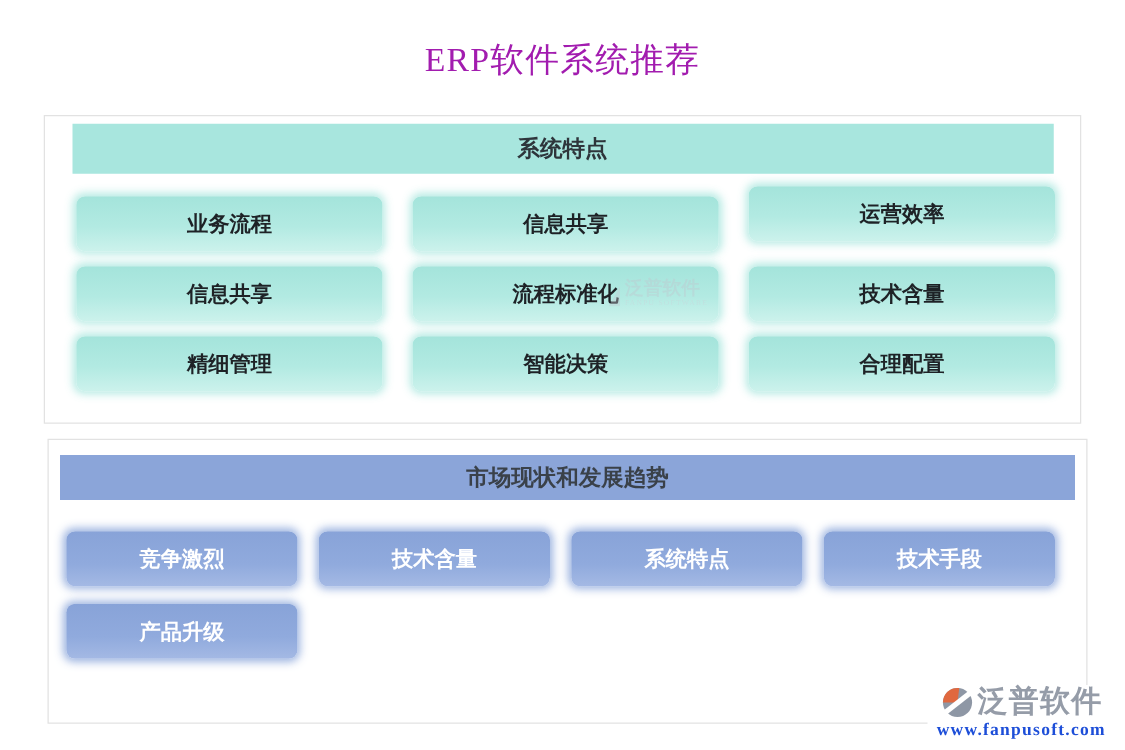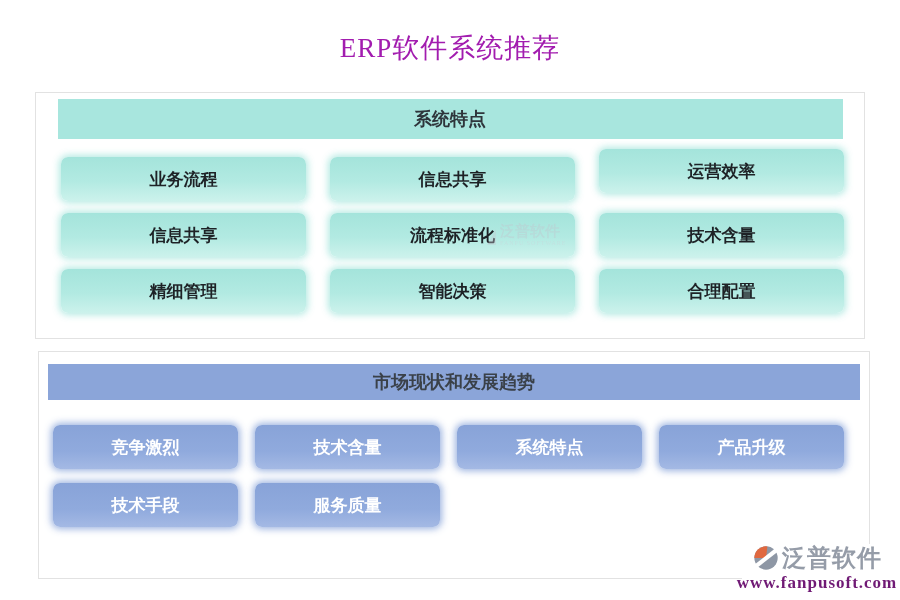--- a/index.html
+++ b/index.html
@@ -111,23 +111,23 @@
   }
   .brand-row { display: flex; align-items: center; gap: 2px; }
   .brand-name {
     font-size: 24px;
     font-weight: bold;
     color: #959ca8;
     letter-spacing: 1px;
     line-height: 26px;
   }
   .brand-url {
-    font-size: 17px;
+    font-size: 14px;
     font-weight: bold;
-    color: #701a75;
+    color: #1d4ed8;
     letter-spacing: 1px;
     margin-top: 1px;
     font-family: "Liberation Serif", serif;
   }
 </style>
 </head>
 <body>
 
 <h1 class="page-title">ERP软件系统推荐</h1>
 
@@ -153,23 +153,22 @@
     <span class="wm-sub">FANPU SOFTWARE</span>
   </span>
 </div>
 
 <section class="panel panel-market">
   <div class="panel-header header-market">市场现状和发展趋势</div>
   <div class="grid grid-market">
       <div class="btn btn-blue">竞争激烈</div>
       <div class="btn btn-blue">技术含量</div>
       <div class="btn btn-blue">系统特点</div>
+      <div class="btn btn-blue">技术手段</div>
       <div class="btn btn-blue">产品升级</div>
-      <div class="btn btn-blue">技术手段</div>
-      <div class="btn btn-blue">服务质量</div>
     </div>
 </section>
 
 <div class="brand-logo">
   <div class="brand-row">
     <span style="display:inline-flex;">
       <svg width="28" height="28" viewBox="0 0 30 30">
         <circle cx="15" cy="15" r="12.5" fill="#8e97a5"></circle>
         <path d="M15 15 L2.5 15 A12.5 12.5 0 0 1 16.5 2.6 Z" fill="#e0683f"></path>
         <rect x="-4" y="13" width="38" height="4.5" transform="rotate(-38 15 15)" fill="#ffffff"></rect>

